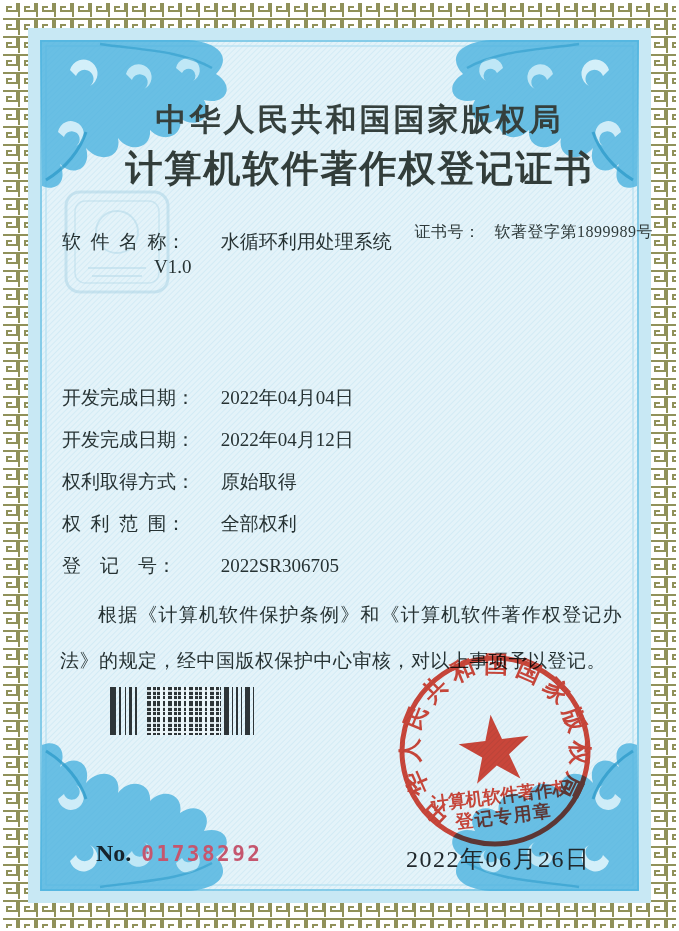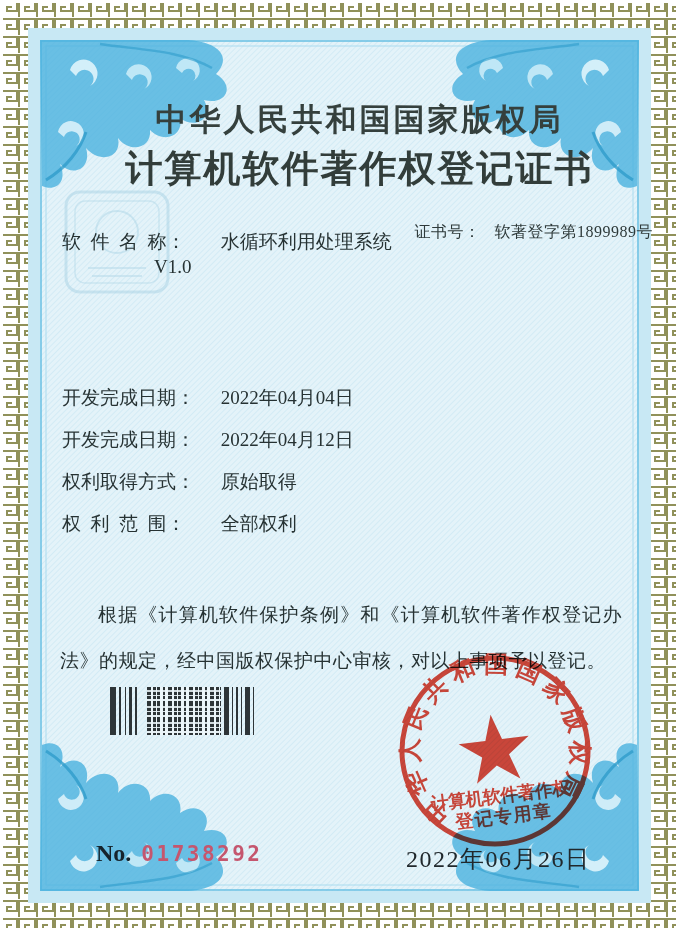--- a/index.html
+++ b/index.html
@@ -159,20 +159,24 @@
     <div class="row" style="top:469px">
       <span class="lab">权利取得方式：</span>
       <span class="val">原始取得</span>
     </div>
 
     <div class="row" style="top:511px">
       <span class="lab">权 利 范 围：</span>
       <span class="val">全部权利</span>
     </div>
 
+    <div class="row" style="top:553px">
+      <span class="lab">登  记  号：</span>
+      <span class="val">2022SR306705</span>
+    </div>
 
     <p class="statement">根据《计算机软件保护条例》和《计算机软件著作权登记办法》的规定，经中国版权保护中心审核，对以上事项予以登记。</p>
 
     <div class="barcode">
       <div class="bc-left"></div>
       <div class="bc-mid"></div>
       <div class="bc-right"></div>
     </div>
 
     <div class="serial">

